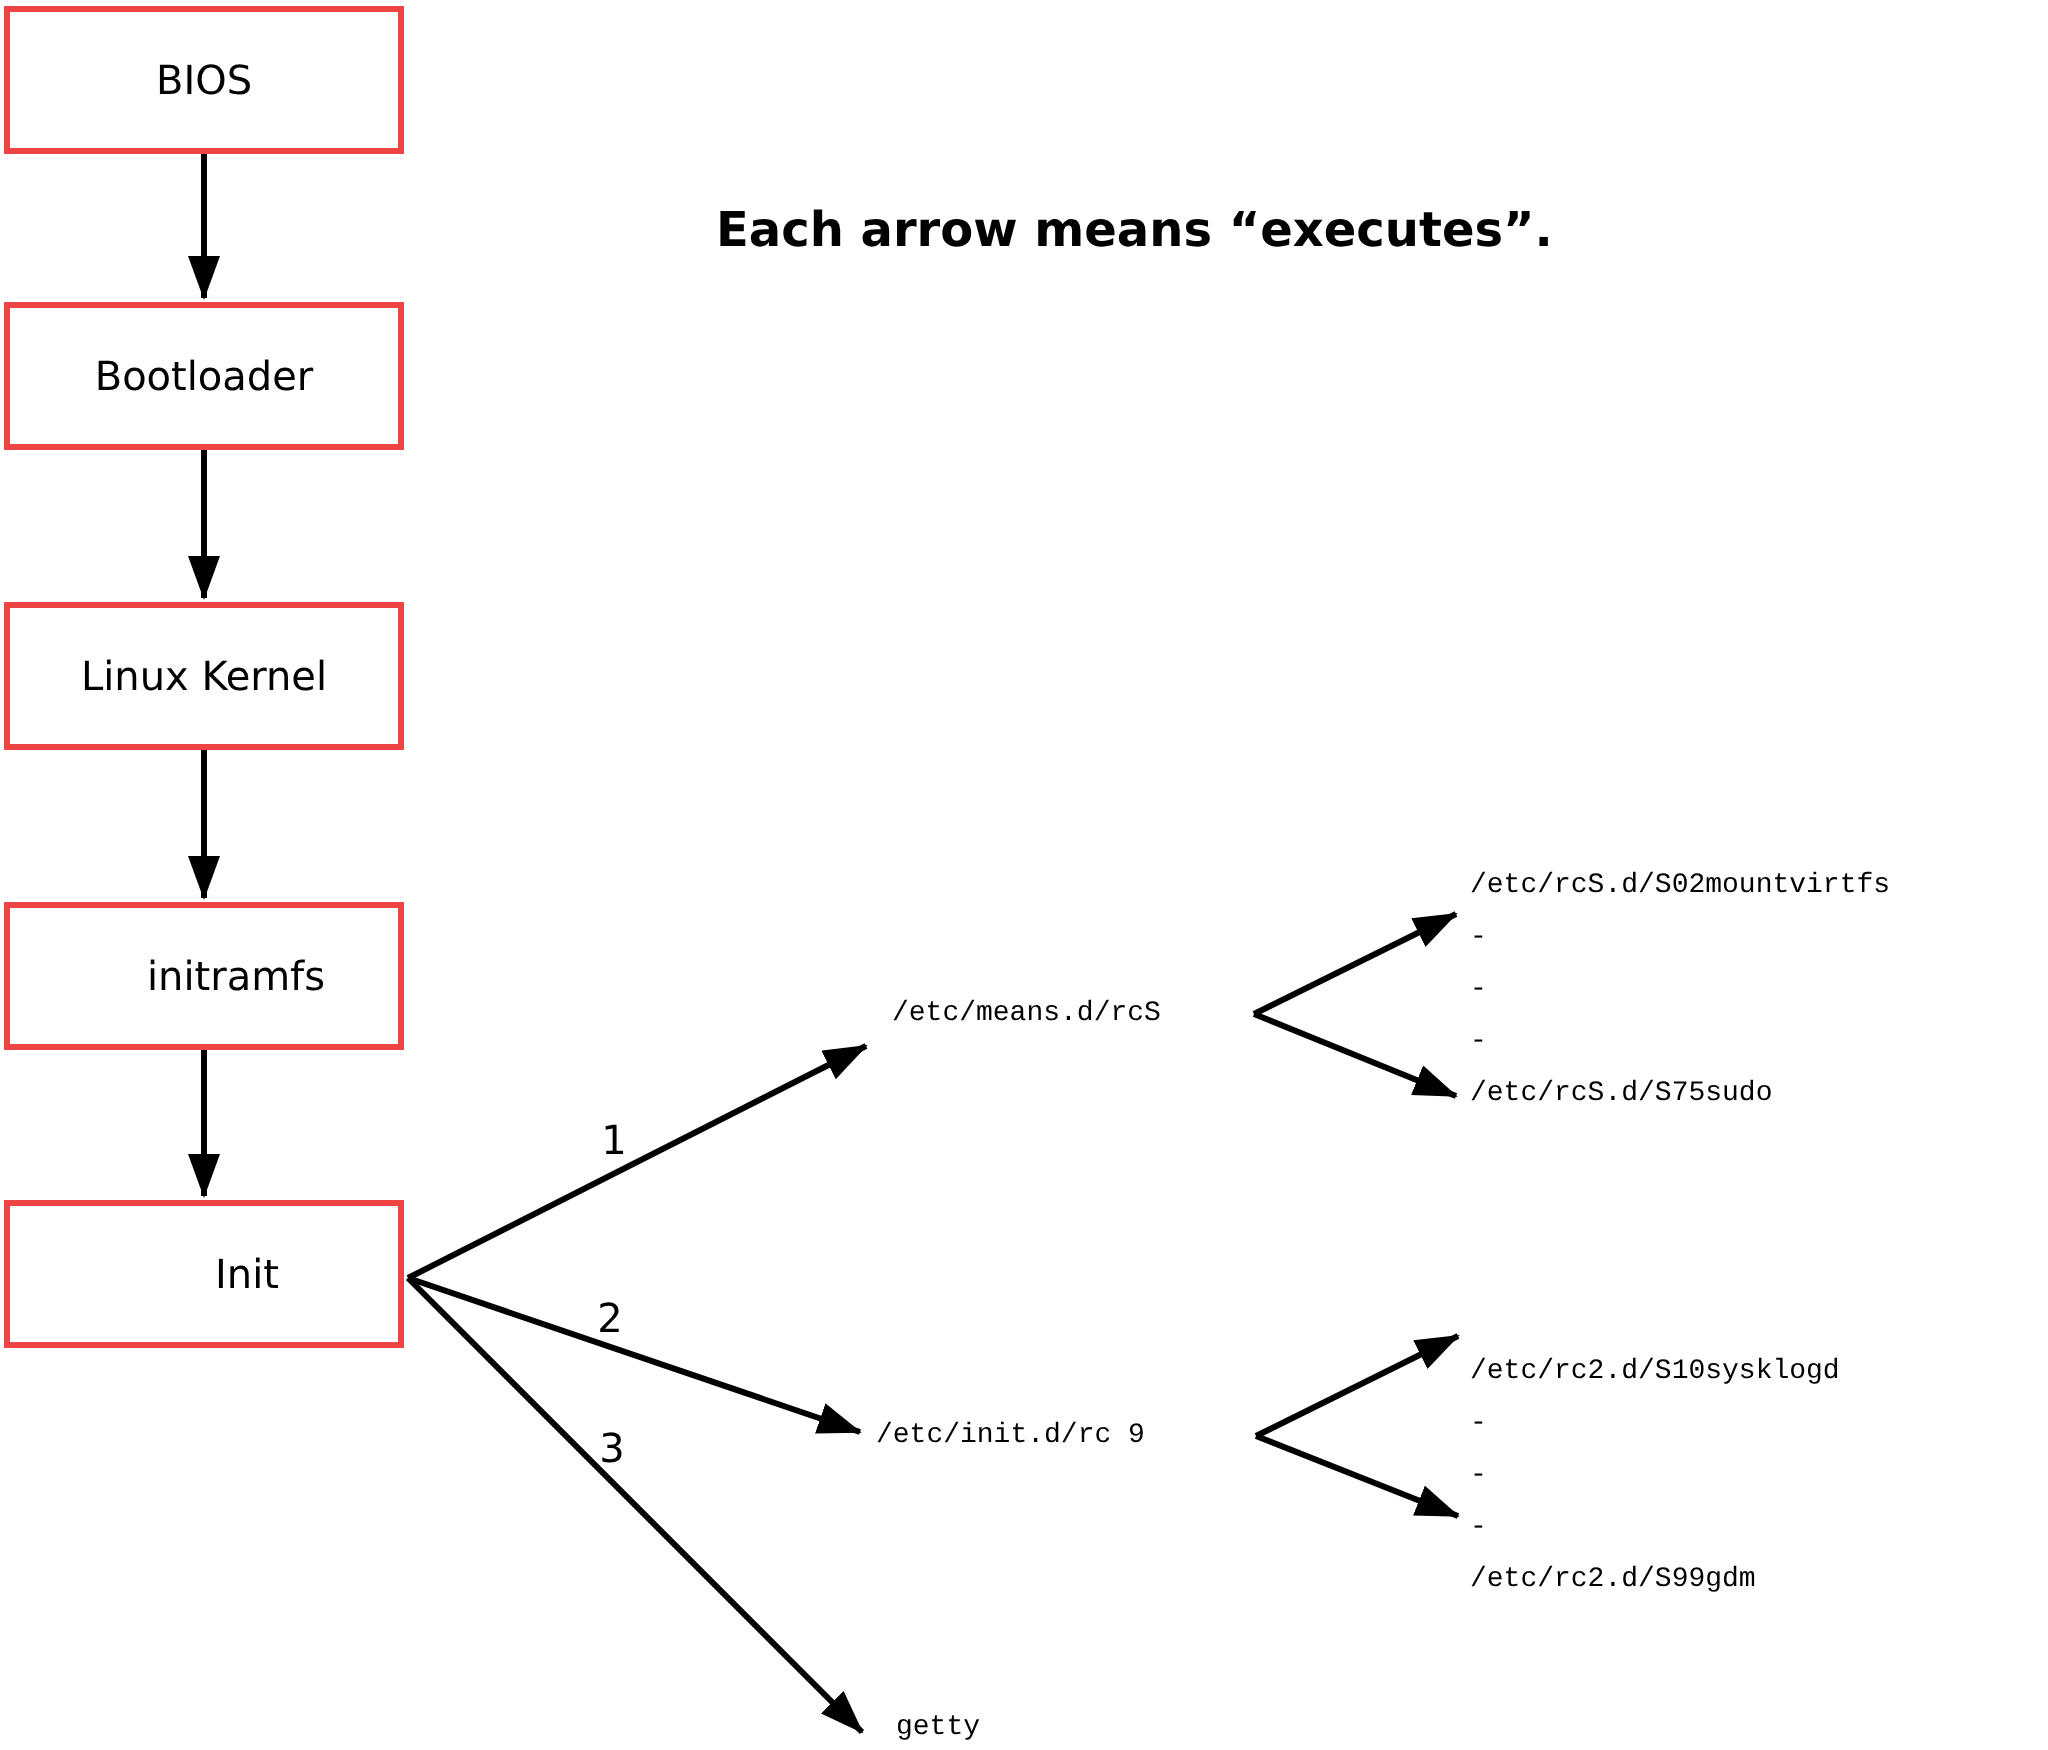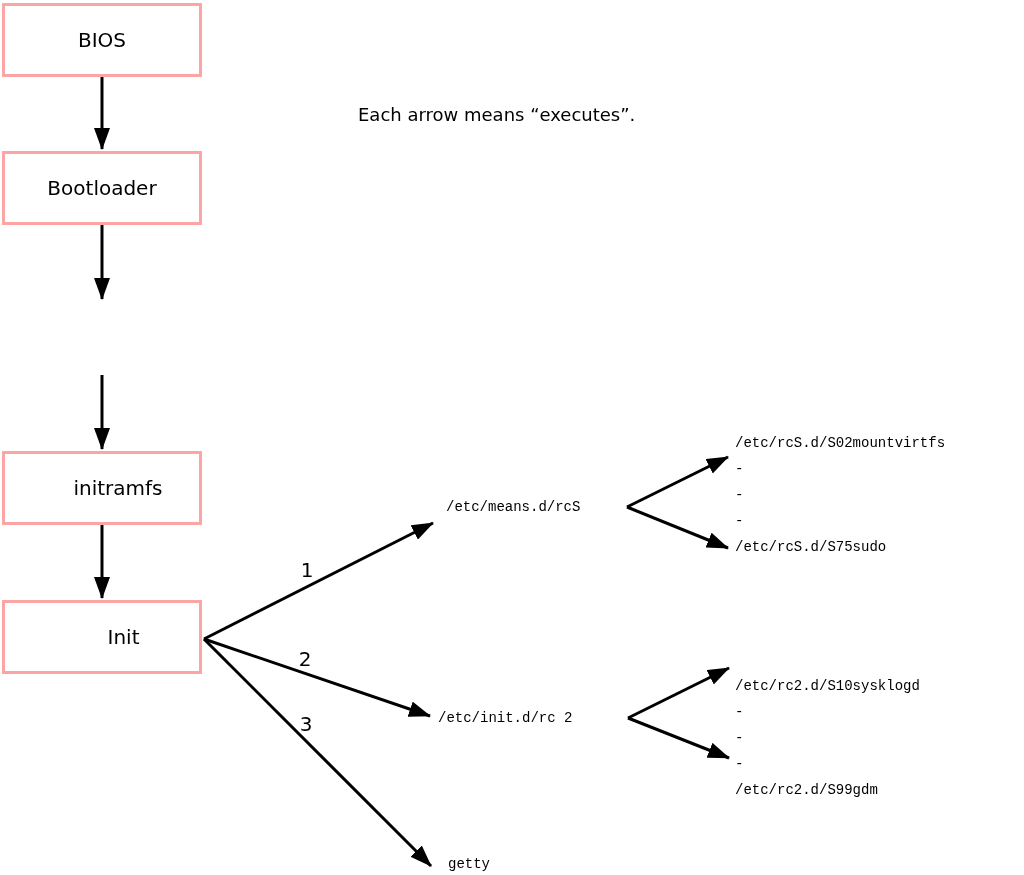--- a/index.html
+++ b/index.html
@@ -21,41 +21,42 @@
     left: 0;
     top: 0;
     width: 1024px;
     height: 875px;
   }
   .node-box {
     position: absolute;
     left: 2px;
     width: 200px;
     height: 74px;
-    border: 3px solid #fca5a5;
+    border: 3px solid #ef4444;
     box-sizing: border-box;
     background: #ffffff;
     display: flex;
     align-items: center;
     justify-content: center;
     font-size: 20px;
     line-height: 1;
   }
   .box-bios       { top: 3px; }
   .box-bootloader { top: 151px; }
   .box-kernel     { top: 301px; }
   .box-initramfs  { top: 451px; padding-left: 32px; }
   .box-init       { top: 600px; padding-left: 43px; }
   .caption {
     position: absolute;
     left: 358px;
     top: 103px;
-    font-size: 18px;
+    font-size: 24px;
     line-height: 24px;
     white-space: nowrap;
+    font-weight: bold;
   }
   .edge-num {
     position: absolute;
     width: 16px;
     height: 24px;
     font-size: 20px;
     line-height: 24px;
     text-align: center;
   }
   .edge-num-1 { left: 299px; top: 558px; }
@@ -105,35 +106,38 @@
     <line x1="628" y1="718" x2="729" y2="668" stroke="#000000" stroke-width="3" marker-end="url(#ah)"></line>
     <line x1="628" y1="718" x2="729" y2="758" stroke="#000000" stroke-width="3" marker-end="url(#ah)"></line>
   </svg>
 
   <div class="node-box box-bios">
     <span>BIOS</span>
   </div>
   <div class="node-box box-bootloader">
     <span>Bootloader</span>
   </div>
+  <div class="node-box box-kernel">
+    <span>Linux Kernel</span>
+  </div>
   <div class="node-box box-initramfs">
     <span>initramfs</span>
   </div>
   <div class="node-box box-init">
     <span>Init</span>
   </div>
 
   <div class="caption">Each arrow means “executes”.</div>
 
   <div class="edge-num edge-num-1">1</div>
   <div class="edge-num edge-num-2">2</div>
   <div class="edge-num edge-num-3">3</div>
 
   <div class="mono target-rcs">/etc/means.d/rcS</div>
-  <div class="mono target-rc2">/etc/init.d/rc 2</div>
+  <div class="mono target-rc2">/etc/init.d/rc 9</div>
   <div class="mono target-getty">getty</div>
 
   <div class="fan-block fan-rcs">
     <div class="mono fan-line">/etc/rcS.d/S02mountvirtfs</div>
     <div class="mono fan-line">-</div>
     <div class="mono fan-line">-</div>
     <div class="mono fan-line">-</div>
     <div class="mono fan-line">/etc/rcS.d/S75sudo</div>
   </div>
 

